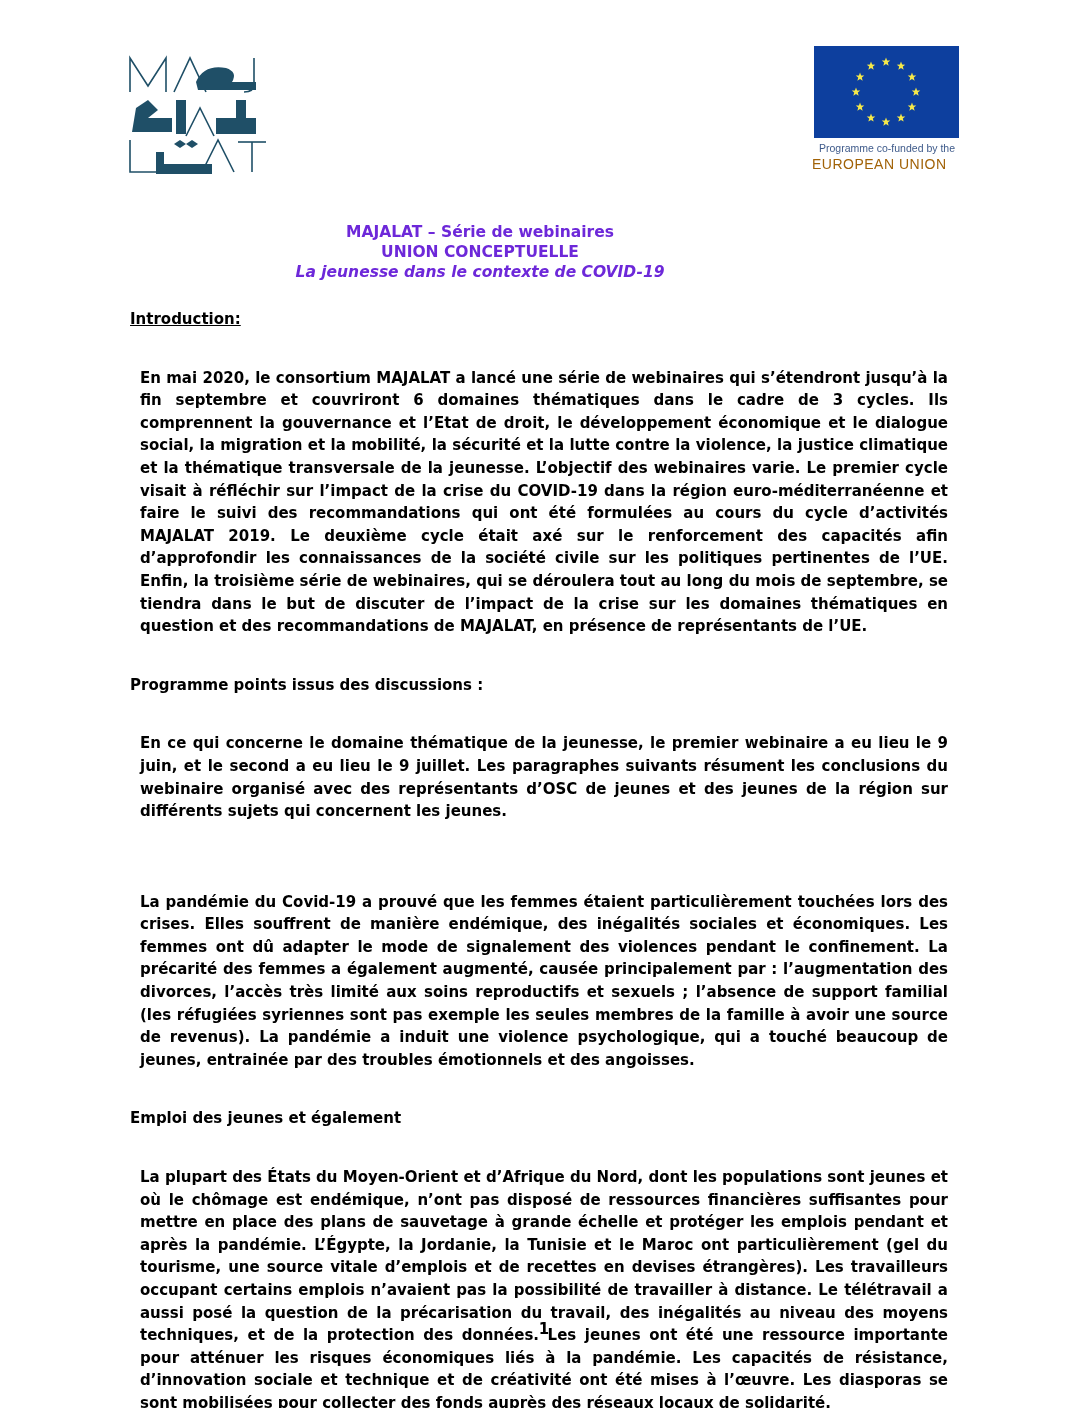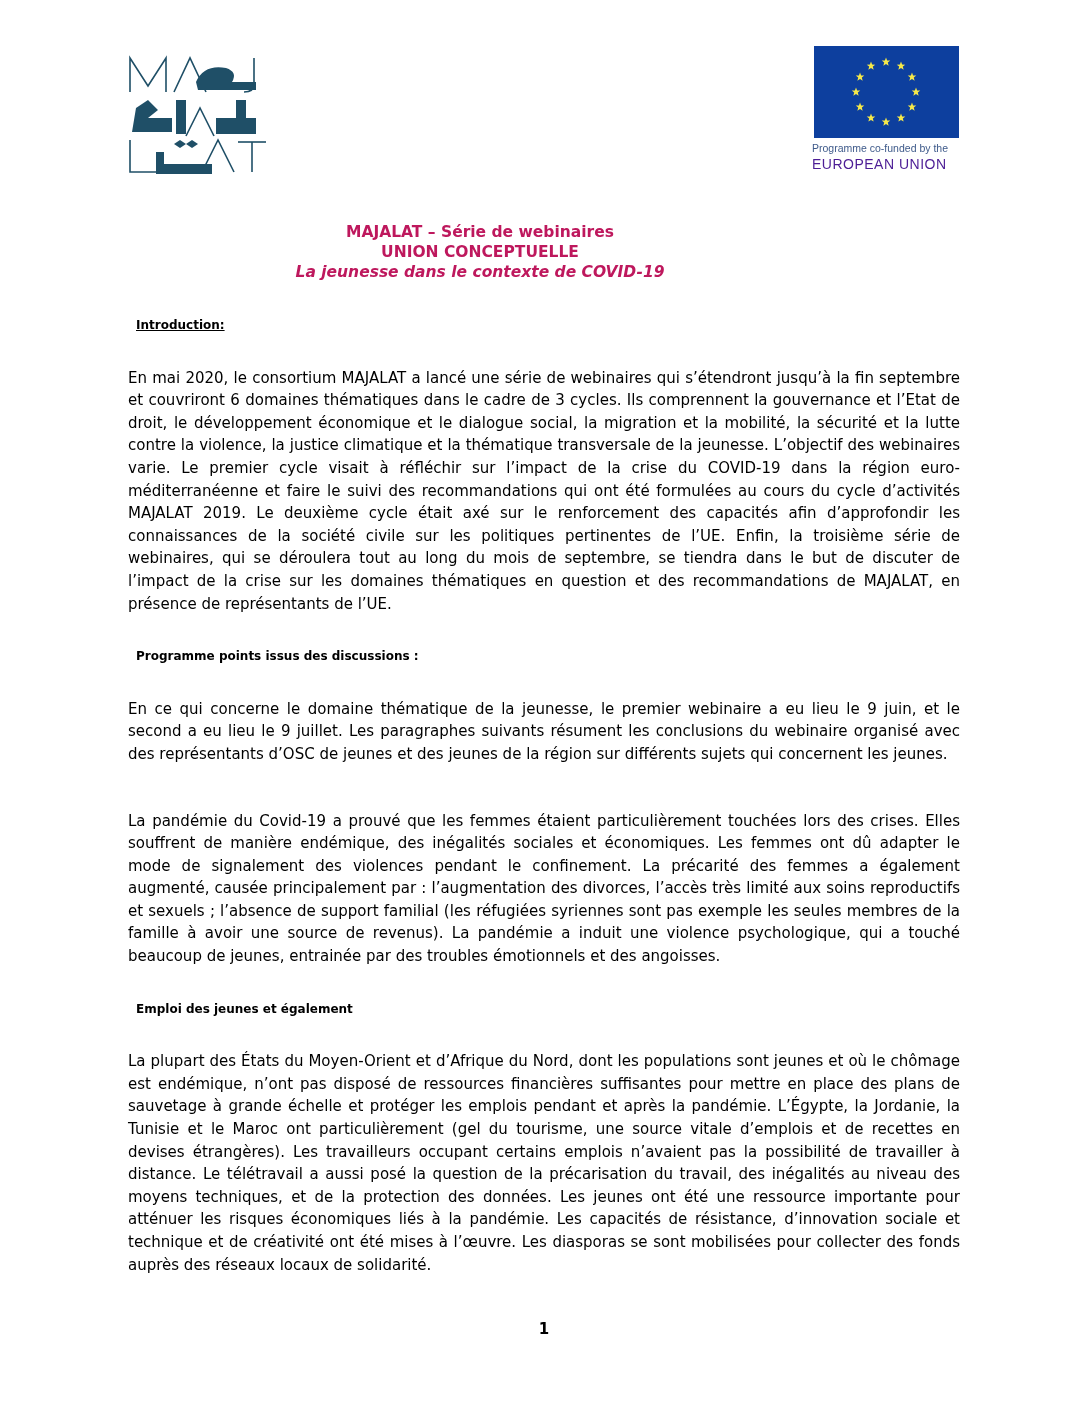--- a/index.html
+++ b/index.html
@@ -2,29 +2,29 @@
 <html><head>
 <meta charset="utf-8">
 <style>
   html, body { margin: 0; padding: 0; background: #ffffff; }
   body { width: 1088px; height: 1408px; position: relative; overflow: hidden;
          font-family: "DejaVu Sans", sans-serif; color: #000; }
   .logo-majalat { position: absolute; left: 126px; top: 52px; width: 150px; height: 125px; }
   .logo-eu { position: absolute; left: 812px; top: 46px; width: 150px; height: 130px; }
   .eu-flag { position: absolute; left: 2px; top: 0; width: 145px; height: 92px; background: #0d3f9e; }
   .eu-caption1 { position: absolute; left: 0; top: 96px; width: 150px; font-family: "Liberation Sans", sans-serif;
-                 font-size: 10.5px; color: #3e5a8a; white-space: nowrap; }
+                 font-size: 10.5px; color: #3e5a8a; white-space: nowrap; text-align: center; }
   .eu-caption2 { position: absolute; left: 0; top: 110px; width: 150px; font-family: "Liberation Sans", sans-serif;
-                 font-size: 14px; color: #4c1d95; letter-spacing: 0.5px; white-space: nowrap; }
+                 font-size: 14px; color: #a16207; letter-spacing: 0.5px; white-space: nowrap; }
   .title-block { position: absolute; left: 0; width: 960px; top: 222px; text-align: center;
-                 color: #be185d; font-weight: bold; font-size: 15.5px; line-height: 20px; }
+                 color: #6d28d9; font-weight: bold; font-size: 15.5px; line-height: 20px; }
   .title-block .italic { font-style: italic; }
   .content { position: absolute; left: 128px; top: 306px; width: 832px; font-size: 15px; line-height: 22.6px; }
-  .content p { margin: 0; text-align: justify; }
-  .content h3 { margin: 8px; font-size: 12px; font-weight: bold; }
+  .content p { margin: 12px; text-align: justify; font-weight: bold; }
+  .content h3 { margin: 2px; font-size: 15px; font-weight: bold; }
   .content h3.u { text-decoration: underline; }
   .gap { height: 22px; }
   .page-num { position: absolute; left: 0; width: 1088px; top: 1320px; text-align: center;
               font-weight: bold; font-size: 15px; }
 </style>
 </head>
 <body>
 
 <div class="logo-majalat">
   <svg width="150" height="125" viewBox="0 0 150 125">

